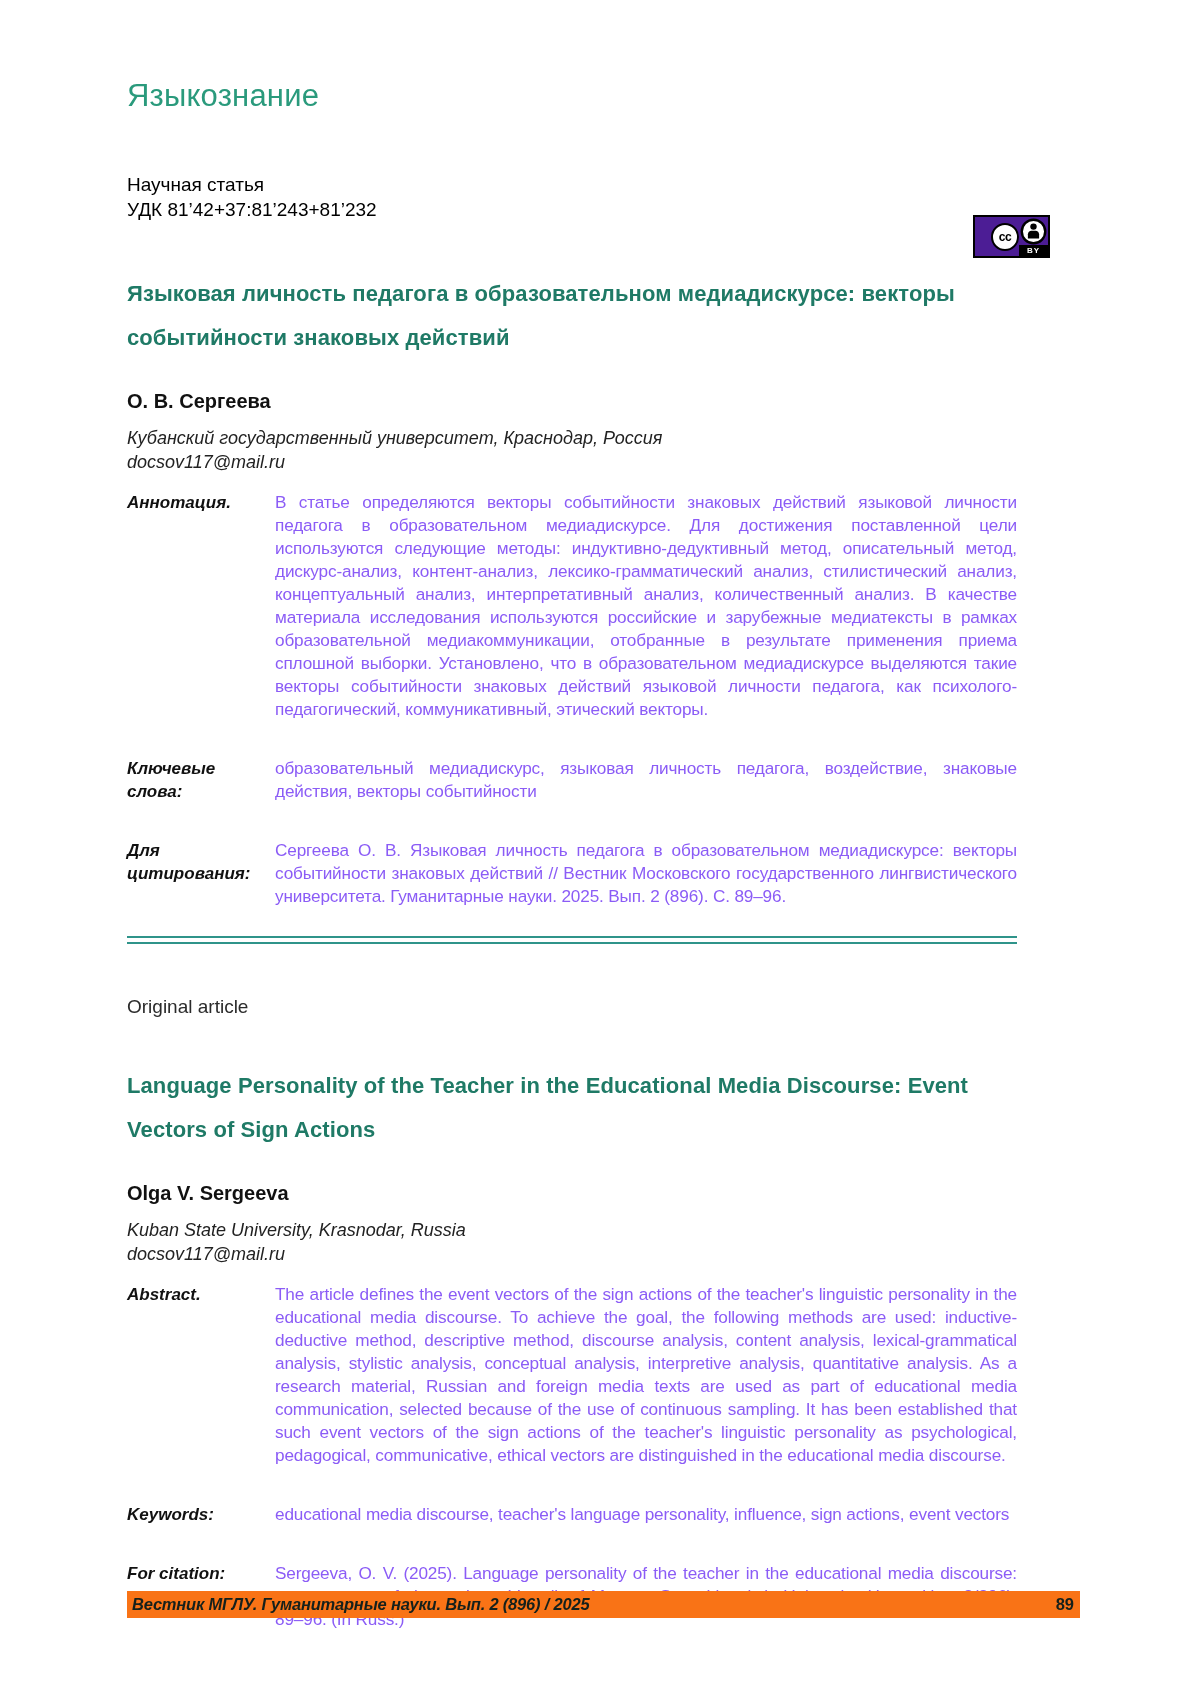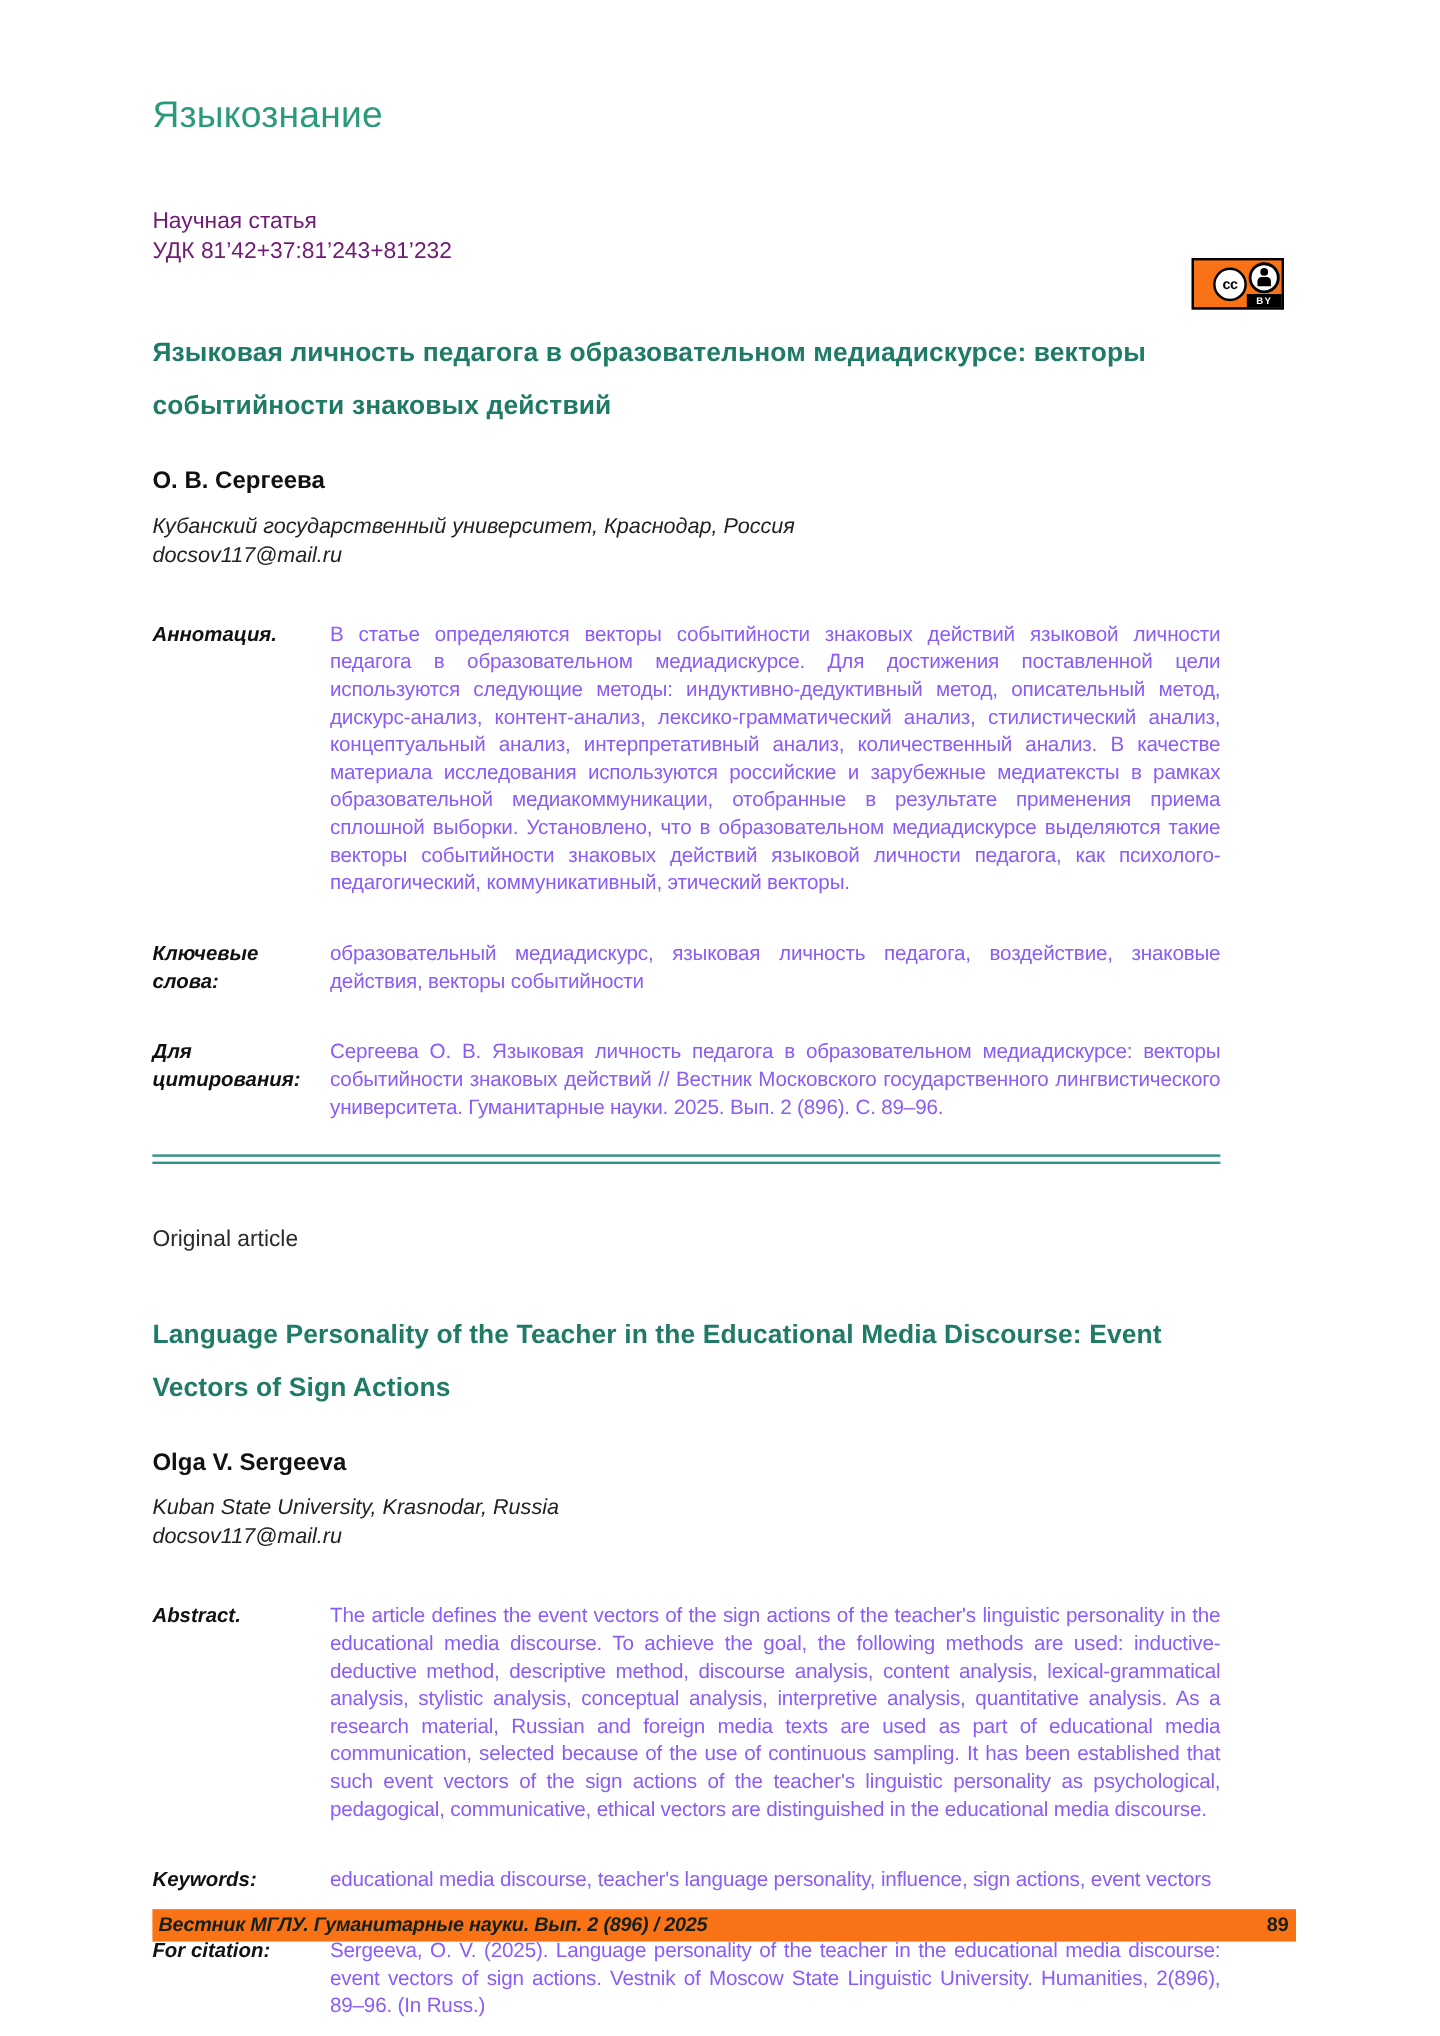--- a/index.html
+++ b/index.html
@@ -19,35 +19,35 @@
     top: 0;
     width: 890px;
   }
   .section-heading {
     margin-top: 78px;
     font-size: 31px;
     font-weight: 400;
     color: #2a9a7c;
     letter-spacing: 0.2px;
   }
-  .meta-block { margin-top: 58px; font-size: 19px; line-height: 25px; color: #701a75; }
+  .meta-block { margin-top: 58px; font-size: 19px; line-height: 25px; color: #000000; }
   .title-ru, .title-en {
     margin-top: 50px;
     font-size: 22px;
     font-weight: 700;
     line-height: 44px;
     color: #1f7a66;
     letter-spacing: 0.1px;
     max-width: 940px;
   }
   .title-en { margin-top: 46px; }
   .author { margin-top: 30px; font-size: 20px; font-weight: 700; color: #111; }
   .affil-block { margin-top: 13px; font-size: 18px; font-style: italic; line-height: 24px; color: #222; }
   .info-row { display: flex; margin-top: 36px; }
-  .info-row.first { margin-top: 43px; }
+  .info-row.first { margin-top: 17px; }
   .info-label {
     width: 148px;
     flex-shrink: 0;
     font-size: 17px;
     font-weight: 700;
     font-style: italic;
     line-height: 23px;
     color: #111;
   }
   .info-text {
@@ -83,24 +83,24 @@
     font-style: italic;
     font-weight: 700;
     color: #15201b;
     letter-spacing: -0.2px;
   }
   .footer-page { font-size: 16.5px; font-weight: 700; color: #15201b; }
   
   .cc-badge {
     position: absolute;
     top: 215px;
-    right: 130px;
+    right: 150px;
     width: 77px;
     height: 43px;
-    background: #f97316;
+    background: #4c1d95;
     border: 2px solid #000;
     display: flex;
     padding-left: 16px;
   }
   .cc-left { flex: 1; display: flex; align-items: center; justify-content: center; }
   .cc-circle {
     width: 28px; height: 28px;
     background: #fff;
     border: 2.5px solid #000;
     border-radius: 50%;

